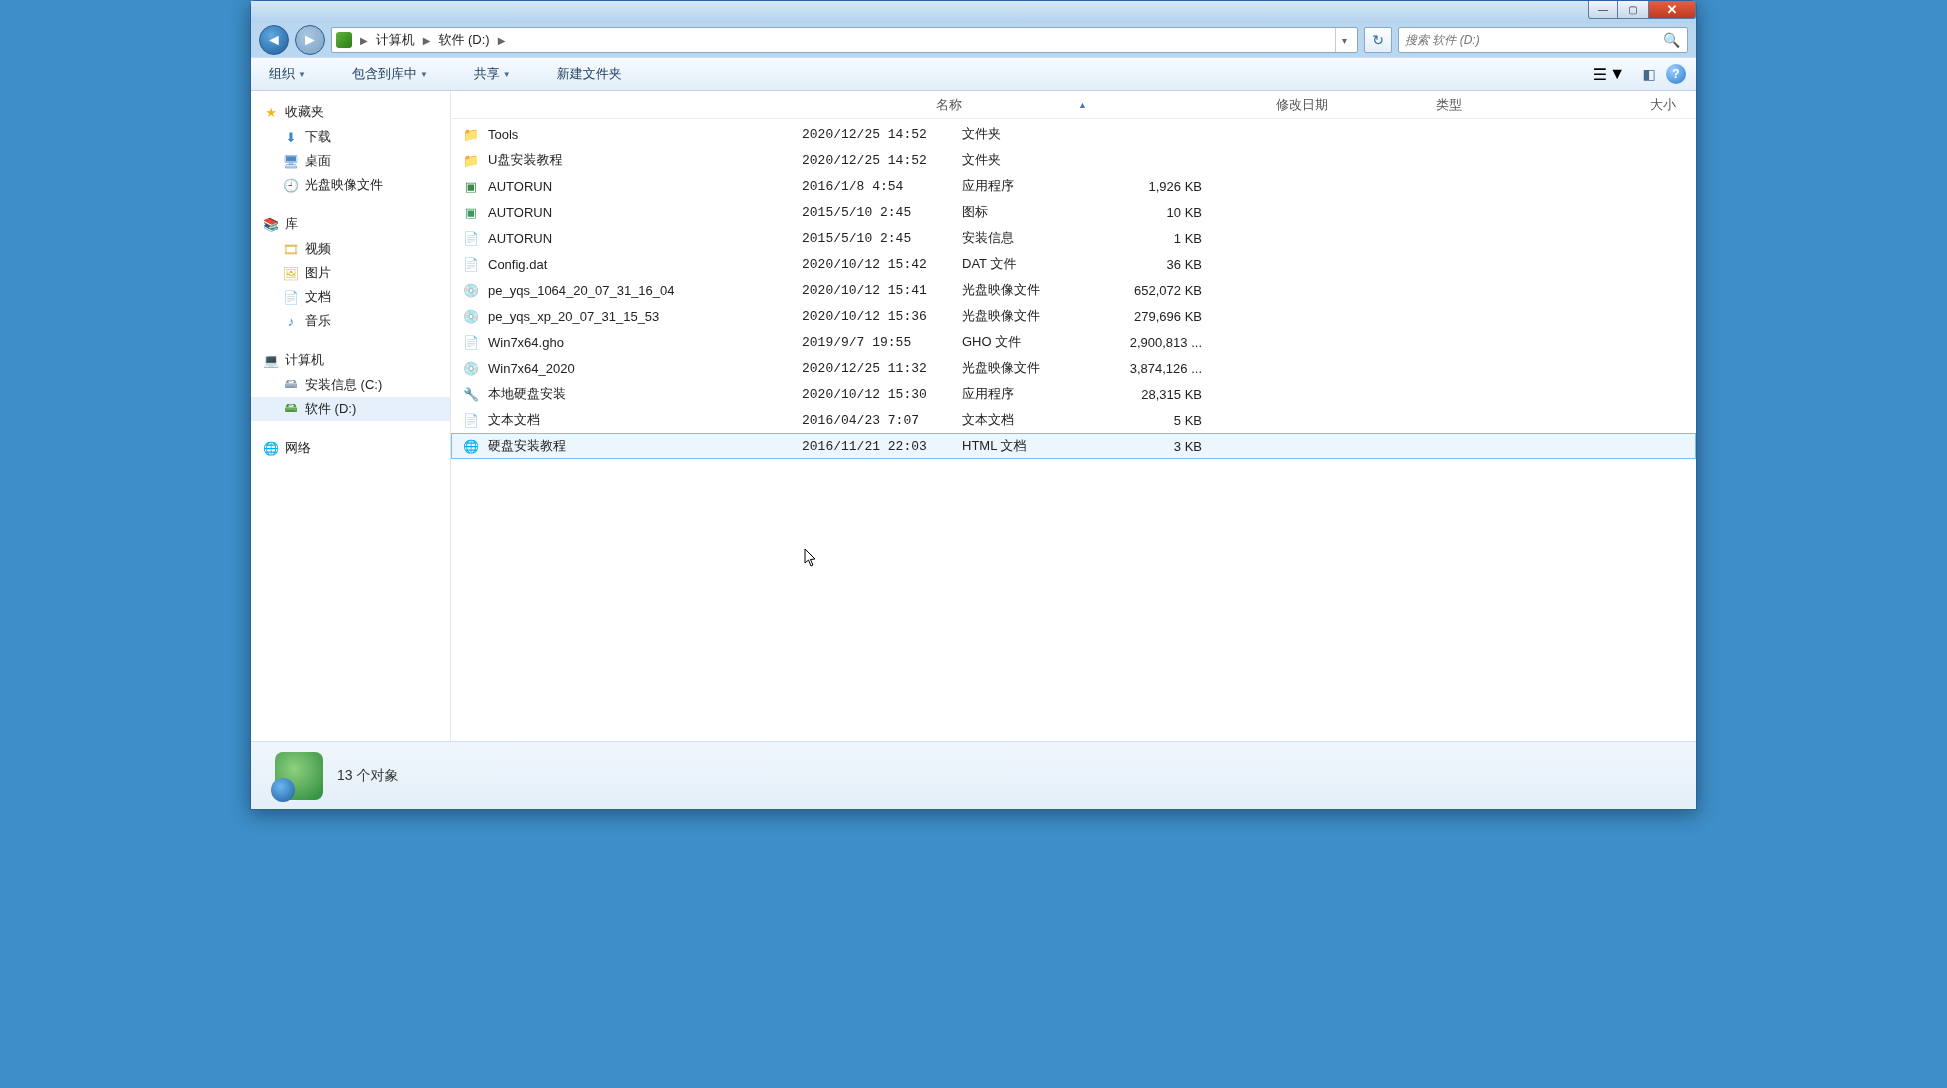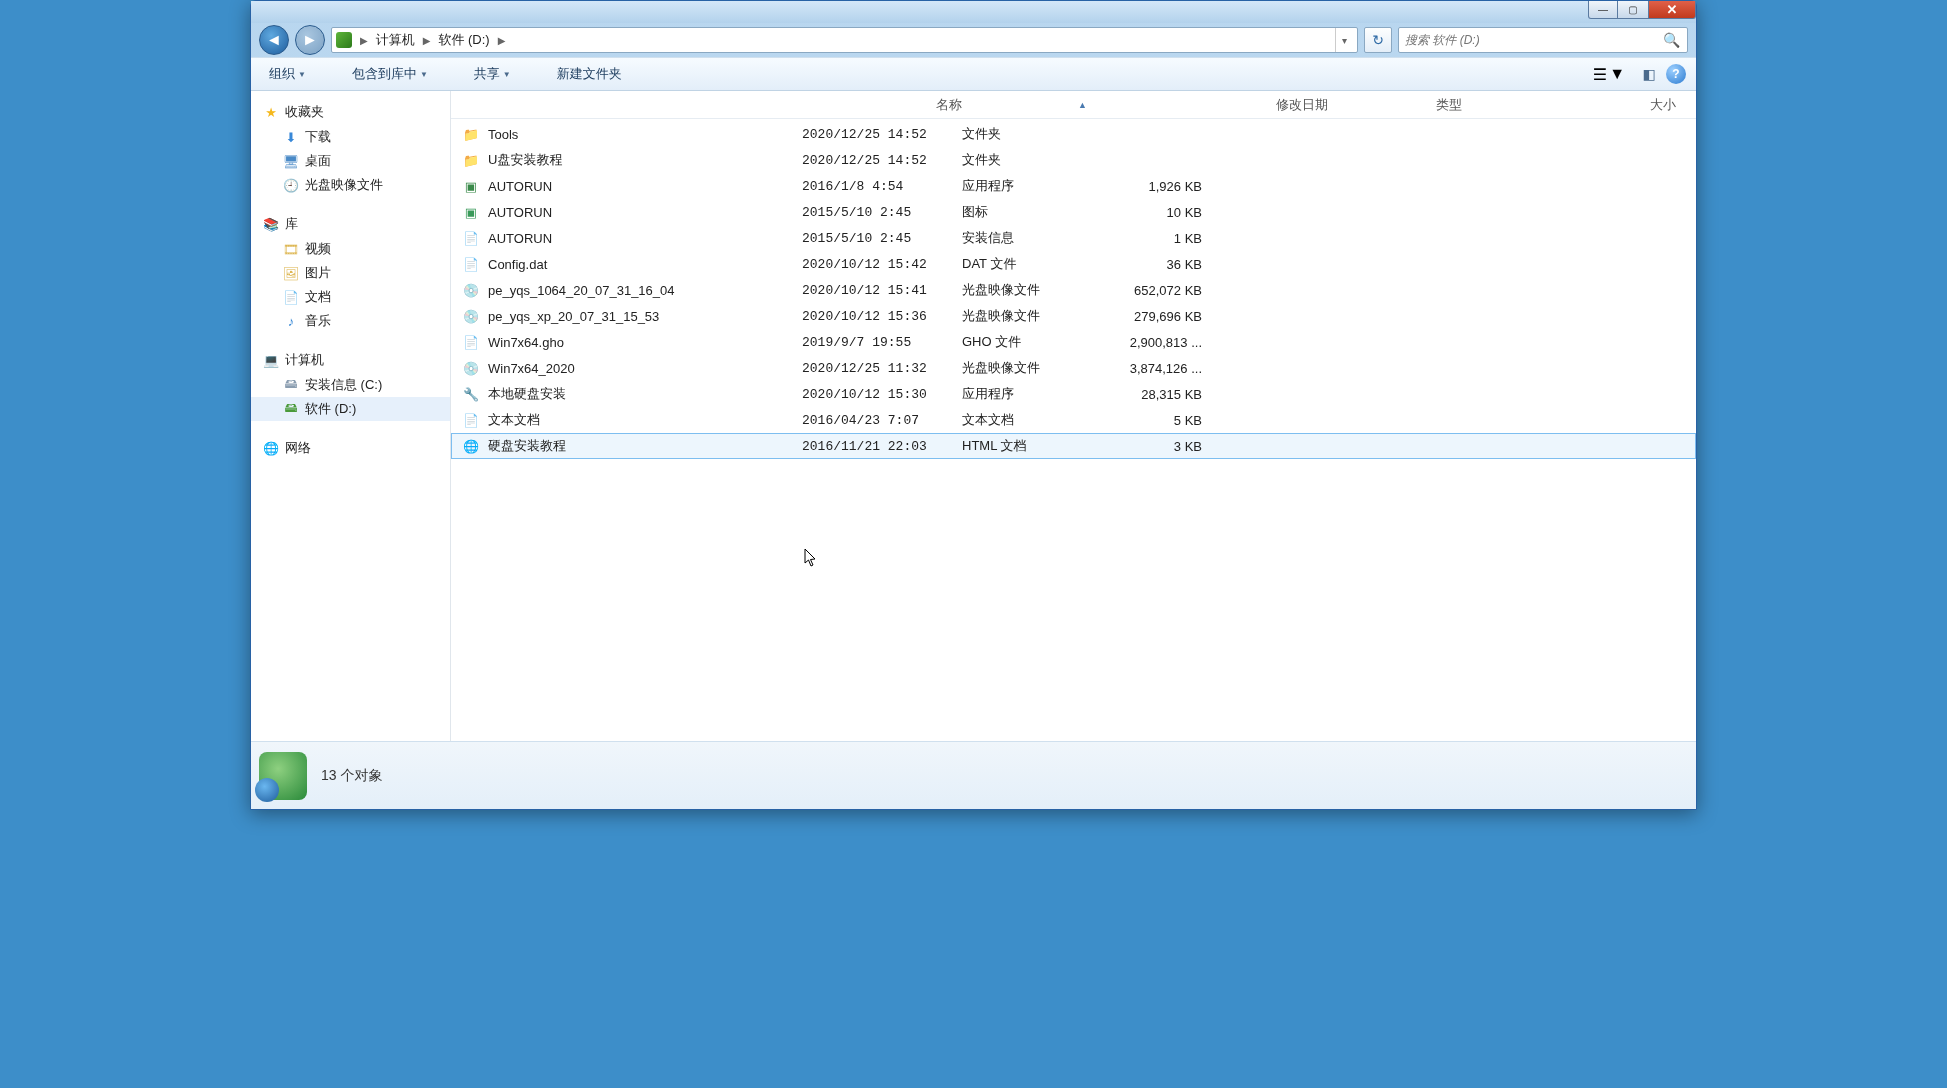--- a/index.html
+++ b/index.html
@@ -149,21 +149,21 @@
 .ic-ico{color:#3a9a5a;}
 .ic-ini{color:#888;}
 .ic-dat{color:#999;}
 .ic-iso{color:#aaa;}
 .ic-gho{color:#aaa;}
 .ic-app{color:#2a8ada;}
 .ic-txt{color:#888;}
 .ic-html{color:#3a7ad0;}
 
 
-.statusbar { height:68px; background:linear-gradient(to bottom,#f0f6fb,#e4eff9);border-top:1px solid #d0e0ee;display:flex;align-items:center;padding:0 8px;gap:14px;}
+.statusbar { height:68px; background:linear-gradient(to bottom,#f0f6fb,#e4eff9);border-top:1px solid #d0e0ee;display:flex;align-items:center;padding:0 24px;gap:14px;}
 .sb-icon { width:48px;height:48px;background:radial-gradient(circle at 40% 35%,#8ed080,#2a8a3a);border-radius:8px;position:relative;}
 .sb-icon::after{content:"";position:absolute;bottom:-2px;left:-4px;width:24px;height:24px;background:radial-gradient(circle at 40% 35%,#6ab7f0,#1e5c9c);border-radius:50%;}
 .sb-text{font-size:14px;color:#333;}
 
 
 .cursor-arrow {
   position:absolute;
   left:553px; top:547px;
   width:14px;height:20px;
   pointer-events:none;

